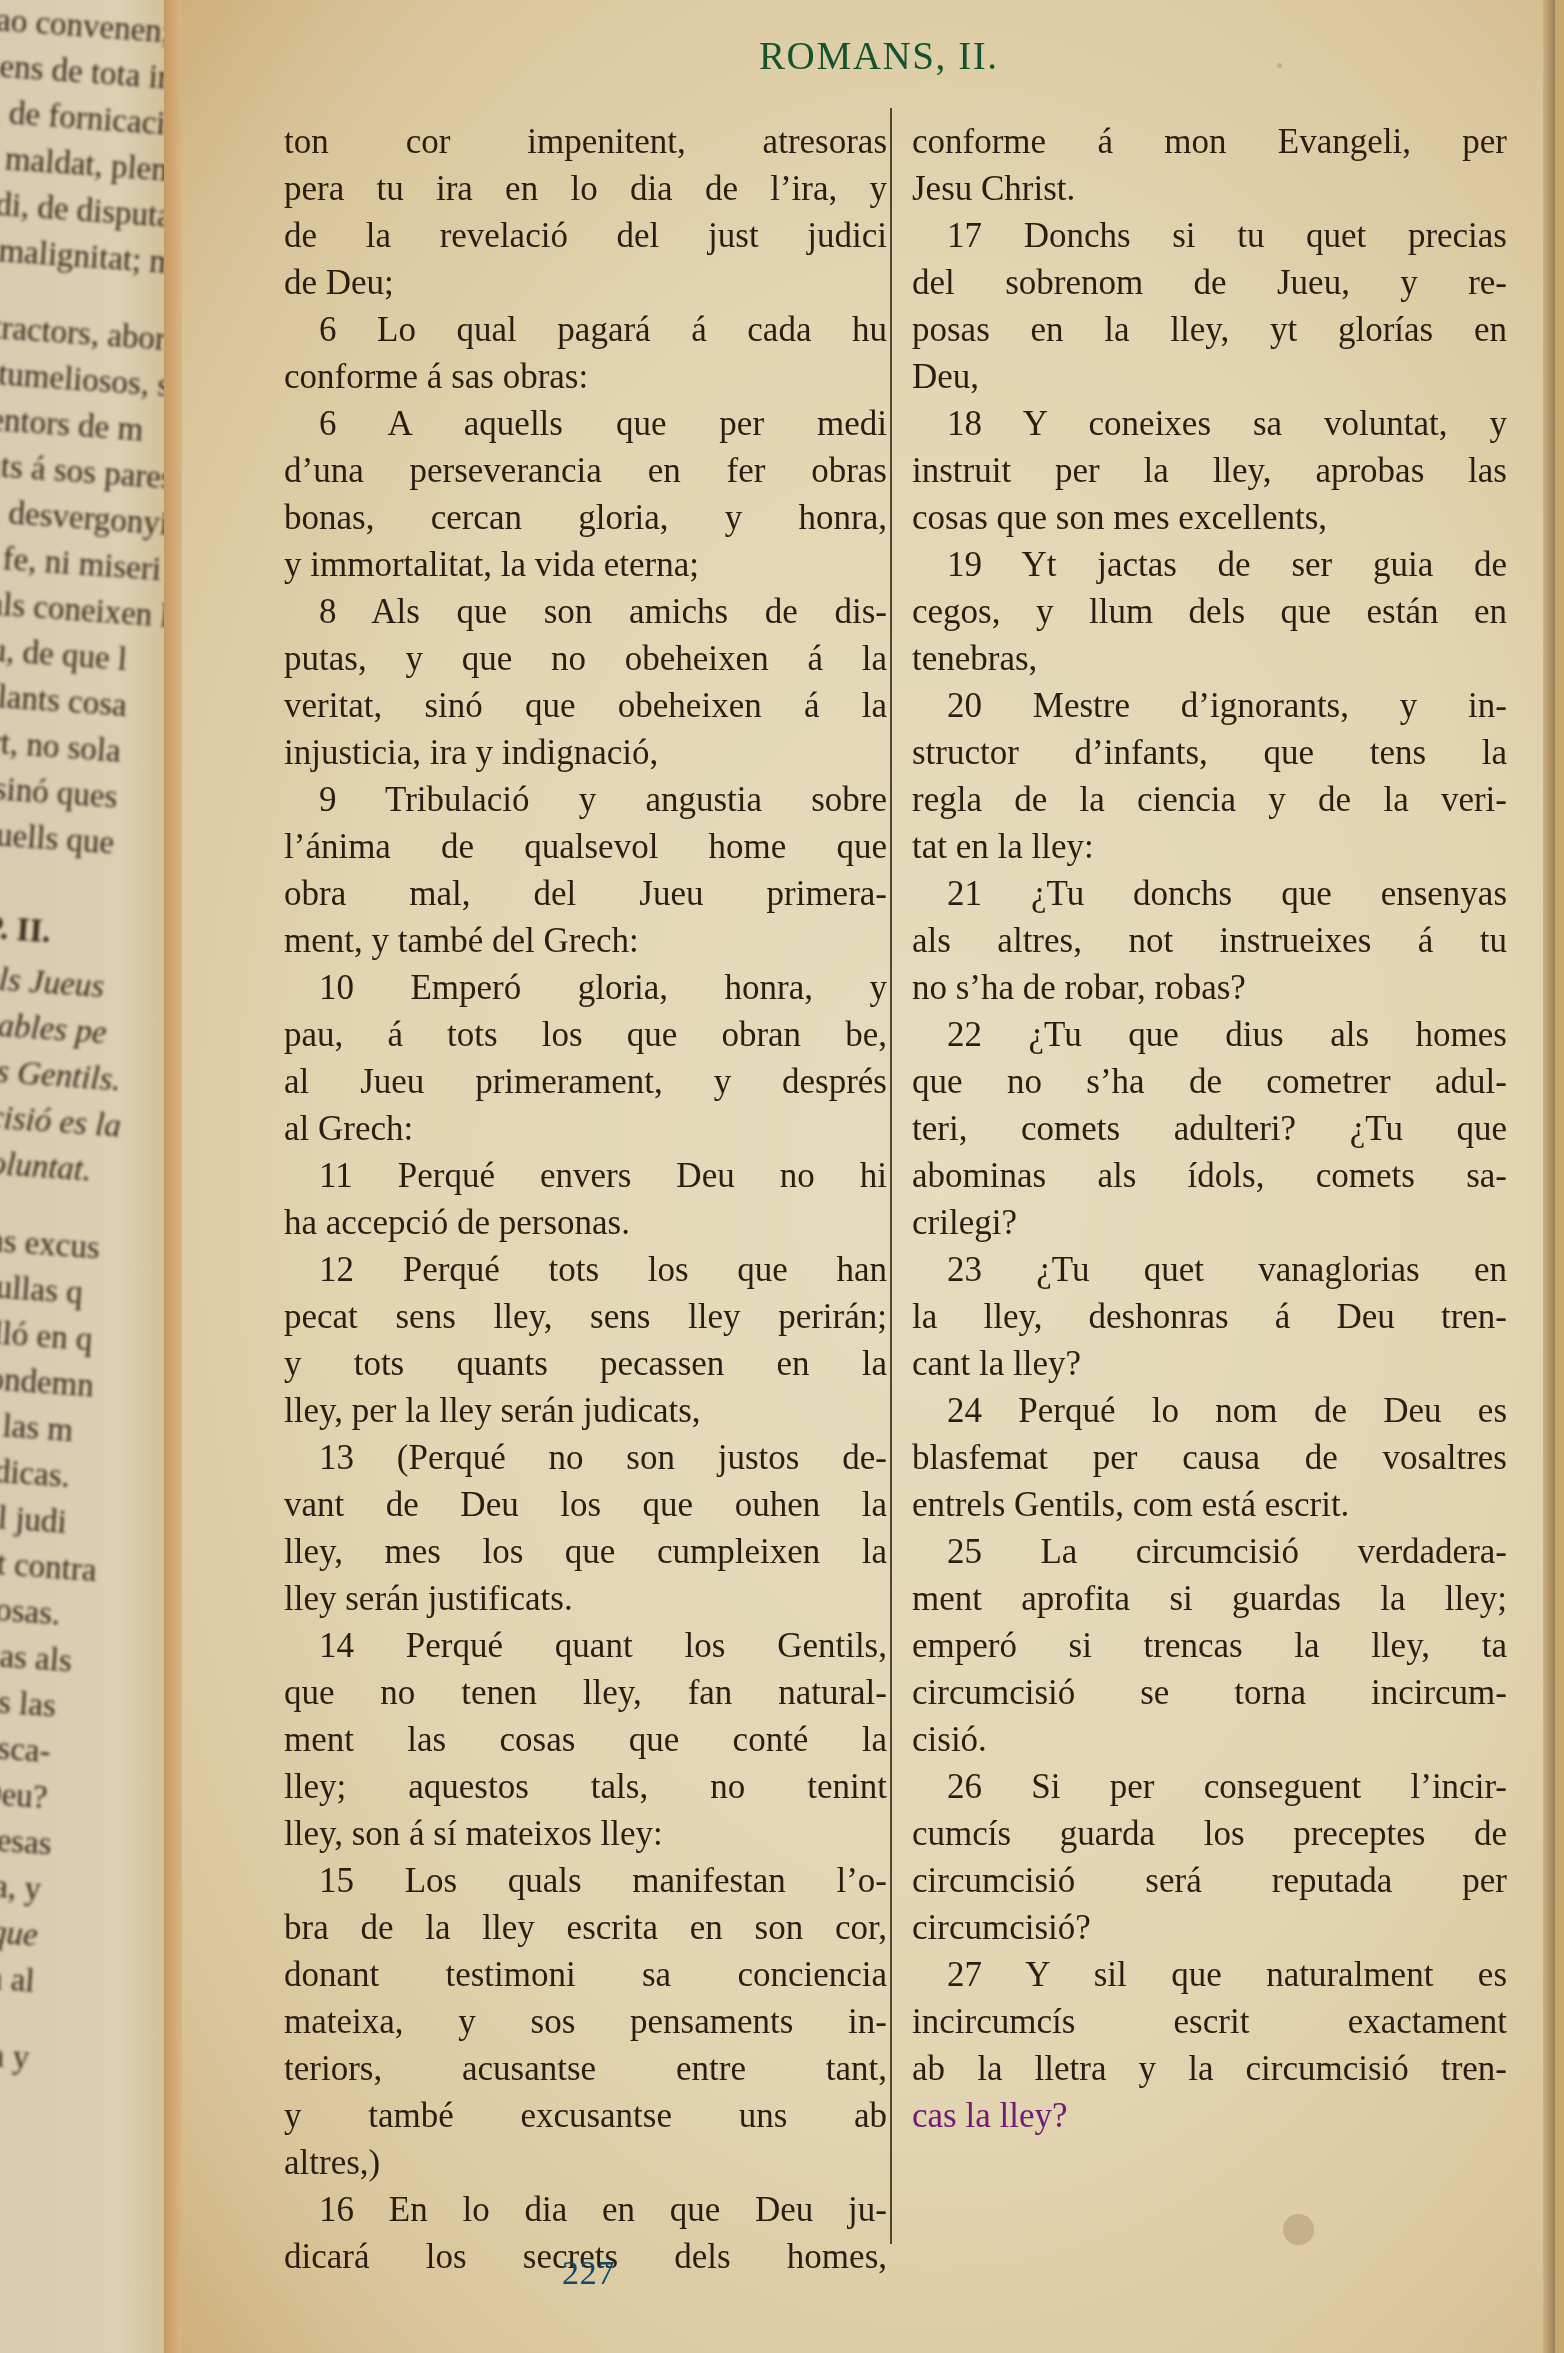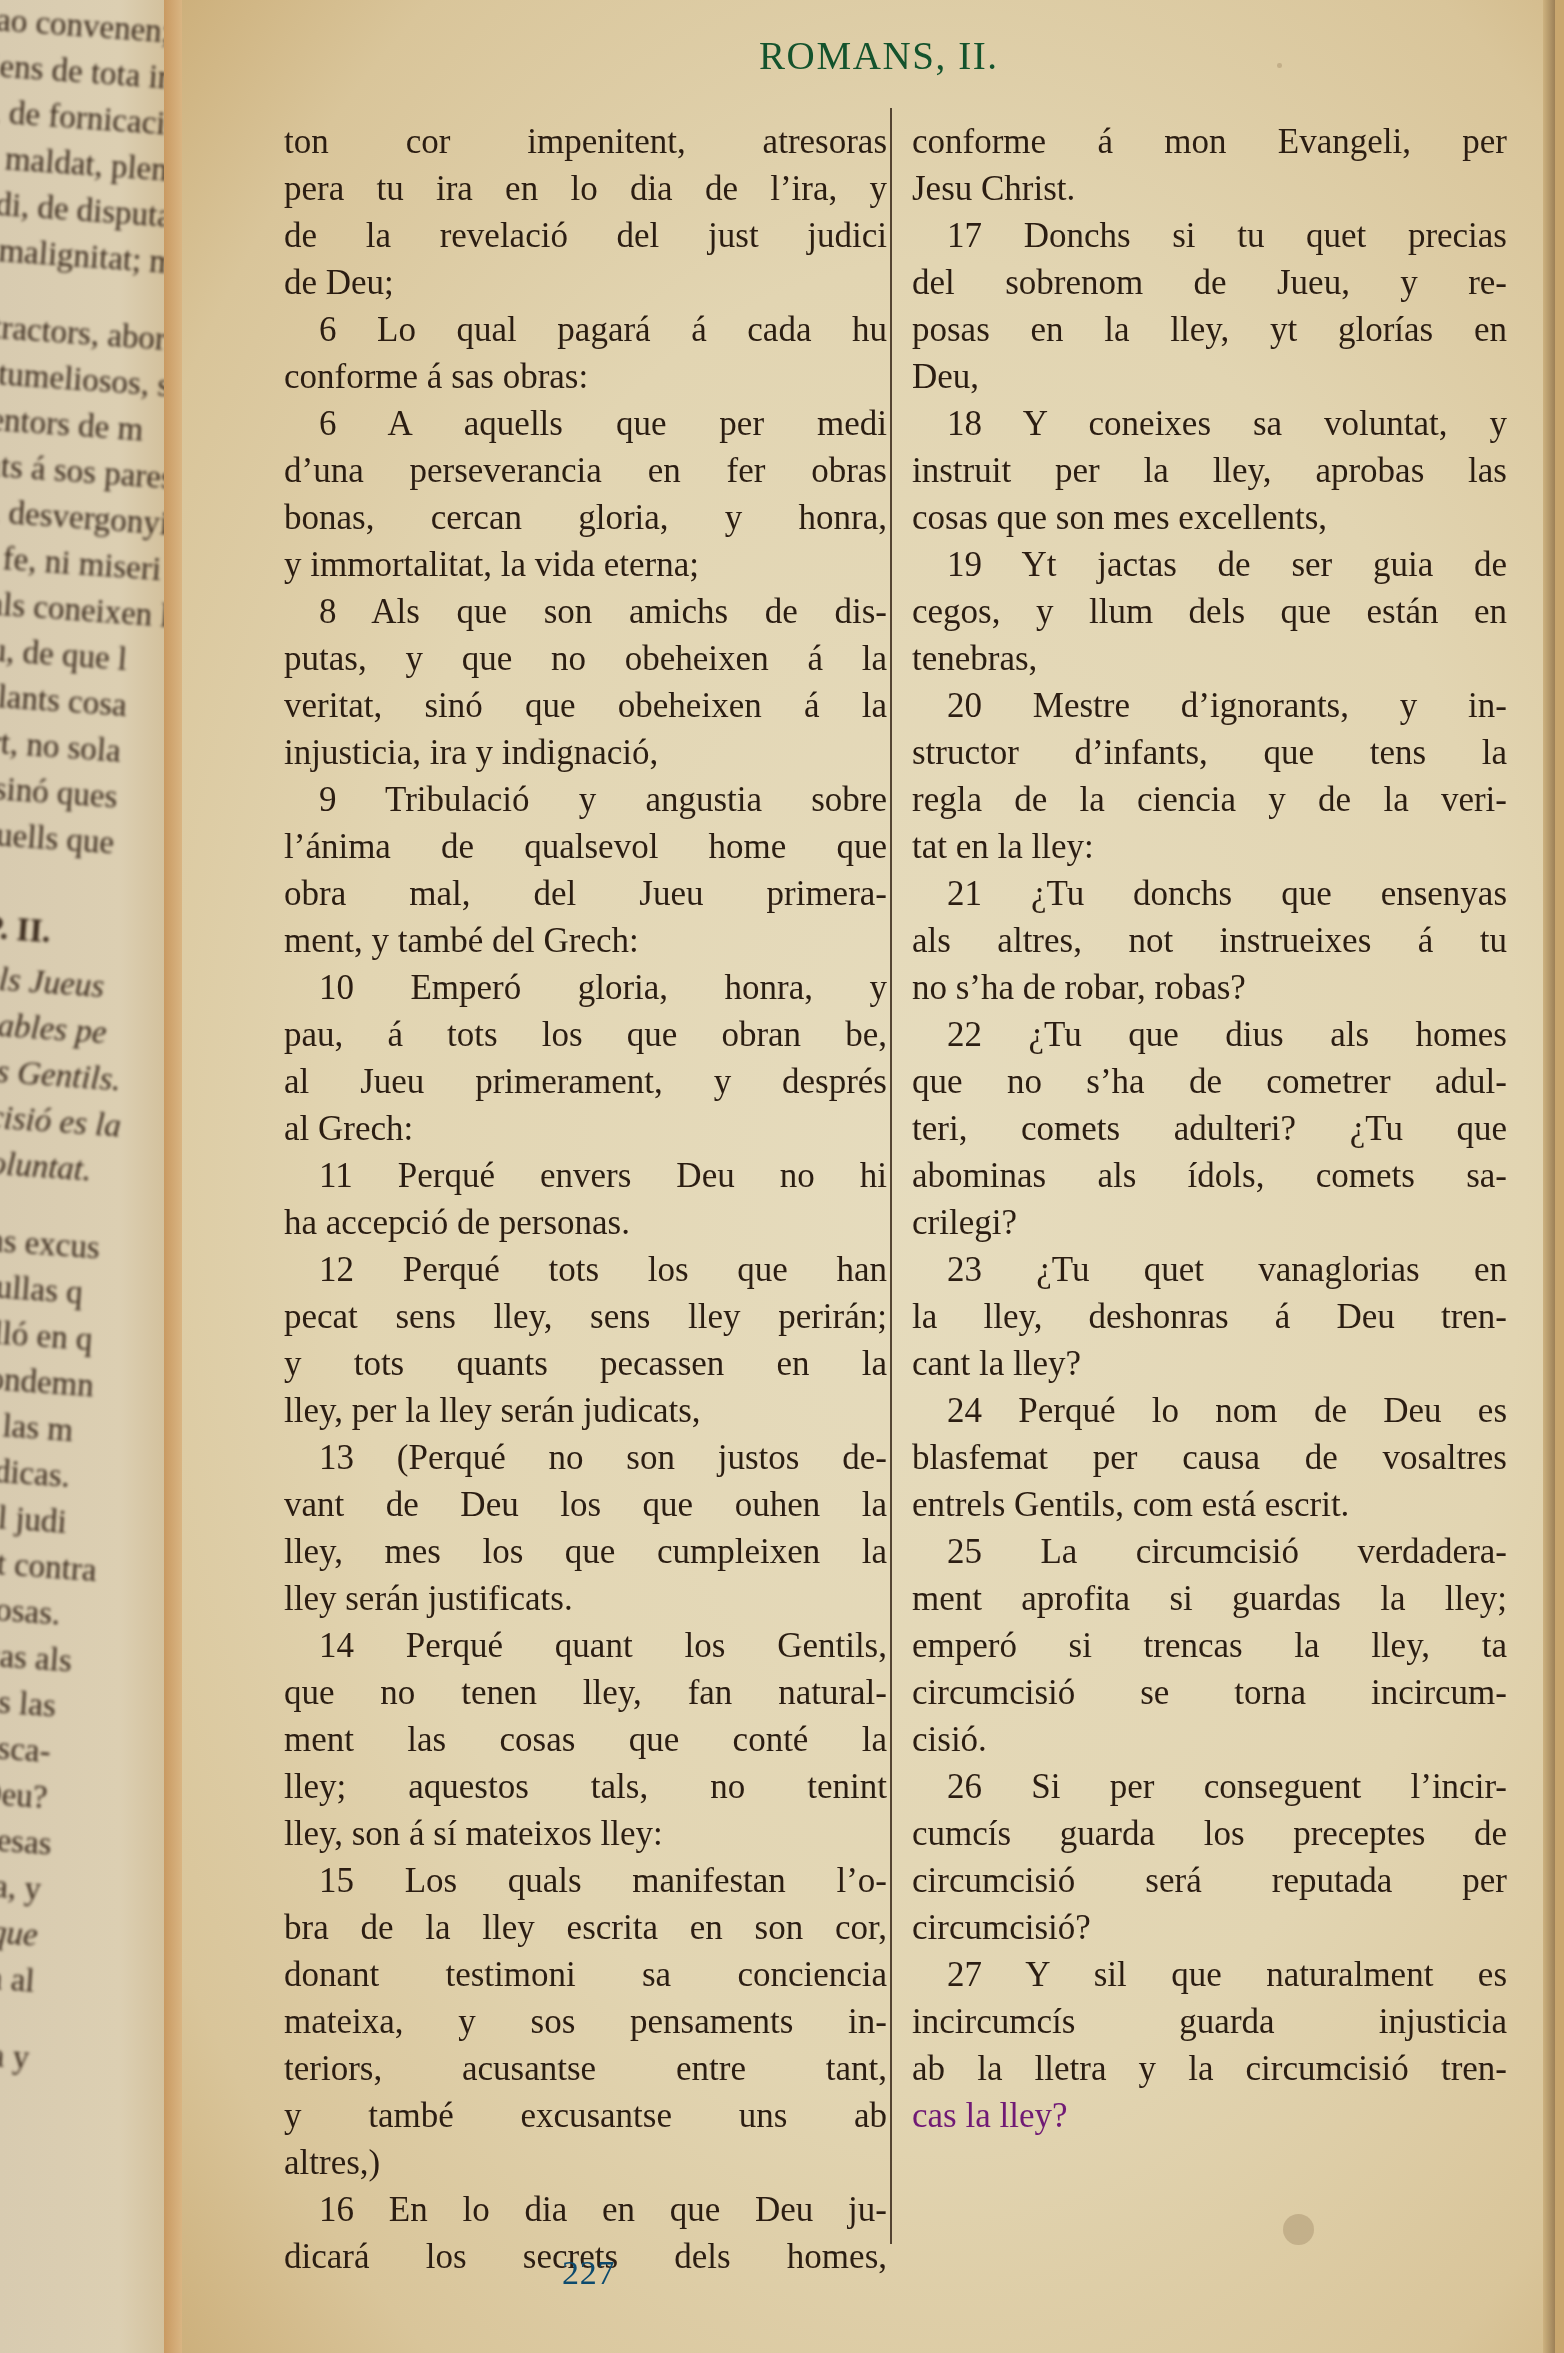--- a/index.html
+++ b/index.html
@@ -208,21 +208,21 @@
     <div class="line indent">25 La circumcisió verdadera-</div>
     <div class="line ">ment aprofita si guardas la lley;</div>
     <div class="line ">emperó si trencas la lley, ta</div>
     <div class="line ">circumcisió se torna incircum-</div>
     <div class="line last">cisió.</div>
     <div class="line indent">26 Si per conseguent l’incir-</div>
     <div class="line ">cumcís guarda los preceptes de</div>
     <div class="line ">circumcisió será reputada per</div>
     <div class="line last">circumcisió?</div>
     <div class="line indent">27 Y sil que naturalment es</div>
-    <div class="line ">incircumcís guarda injusticia</div>
+    <div class="line ">incircumcís escrit exactament</div>
     <div class="line ">ab la lletra y la circumcisió tren-</div>
     <div class="line last faded">cas la lley?</div>
   </div>
 
 <div class="folio">227</div>
 
 <div class="spot" style="left:1283px;top:2214px;width:31px;height:31px;"></div>
 <div class="spot" style="left:1277px;top:63px;width:4.7px;height:4.7px;"></div>
 
 

